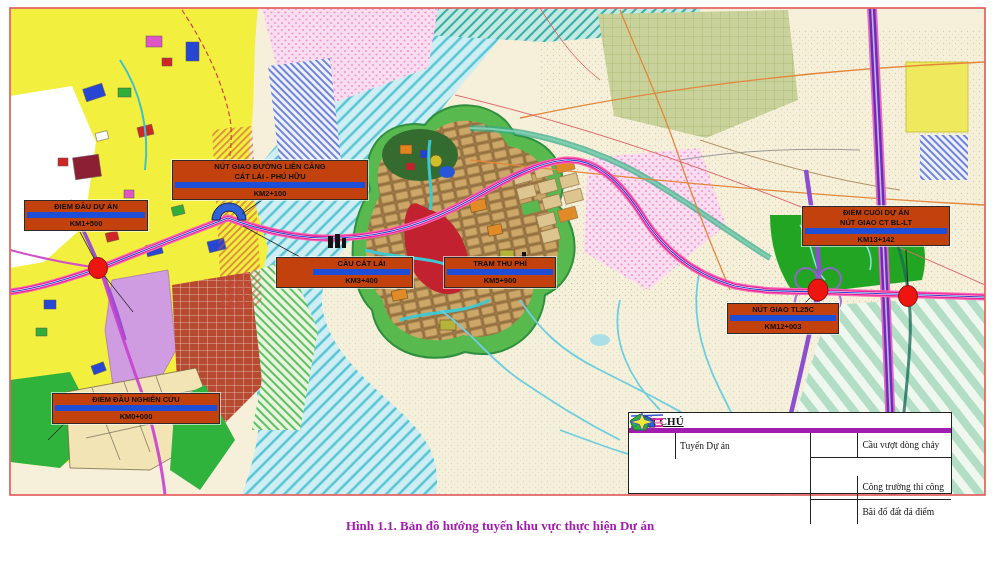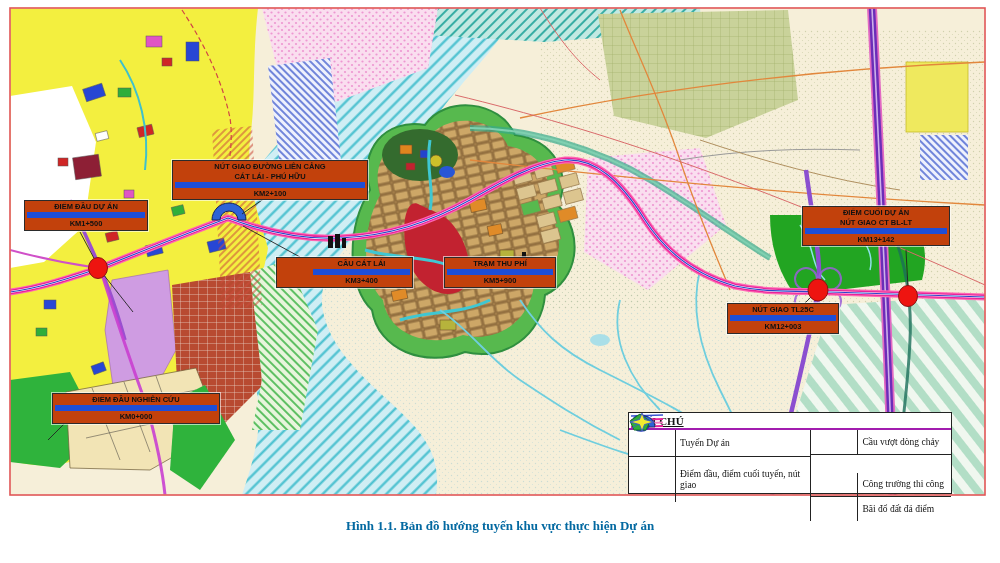--- a/index.html
+++ b/index.html
@@ -10,31 +10,31 @@
   .map-label{position:absolute;background:#c2410c;border:1px solid #2b2b2b;
      text-align:center;font-weight:bold;color:#111;font-size:7.5px;line-height:1.3;
      padding:1px 2px;box-shadow:0 0 0 1px rgba(255,255,255,.6);}
   .map-label .ttl{border-bottom:6px solid #1d4ed8;display:block;padding:0 1px;}
   .map-label .ttl.noline{border-bottom:none;}
   .map-label .km{display:block;padding-top:1px;}
   .legend{position:absolute;left:628px;top:412px;width:322px;height:80px;background:#fff;
      border:1.2px solid #222;font-family:"Liberation Serif",serif;color:#111;}
   .legend-title{font-weight:bold;font-size:11px;text-decoration:underline;
      padding:2px 0 1px 6px;}
-  .legend-grid{display:flex;border-top:2px solid #a21caf;}
+  .legend-grid{display:flex;border-top:5px solid #a21caf;}
   .lg-col{display:flex;flex-direction:column;}
   .lg-col.left{width:182px;border-right:1px solid #222;}
   .lg-col.right{width:140px;}
   .lg-row{display:flex;border-bottom:1px solid #222;align-items:center;}
   .lg-row:last-child{border-bottom:none;}
   .lg-sym{width:46px;display:flex;align-items:center;justify-content:center;
      border-right:1px solid #222;align-self:stretch;}
   .lg-txt{flex:1;font-size:9.5px;line-height:1.15;padding:1px 4px;}
   .caption{position:absolute;left:0;top:518px;width:1000px;text-align:center;
-     font-family:"Liberation Serif",serif;font-weight:bold;font-size:13px;color:#0369a1;}
+     font-family:"Liberation Serif",serif;font-weight:bold;font-size:13px;color:#a21caf;}
 </style>
 </head>
 <body>
 
 <div class="page">
 
   <svg class="map-frame" width="1000" height="563" viewBox="0 0 1000 563">
     <defs>
       <clipPath id="mapClip">
           <rect x="10.5" y="8.5" width="974" height="486"></rect>
@@ -313,28 +313,20 @@
         <div class="lg-row" style="height:26px;">
           <span class="lg-sym">
             <svg width="36" height="16" viewBox="0 0 36 16">
               <line x1="2" y1="3" x2="34" y2="2" stroke="#3a55d0" stroke-width="1.6"></line>
               <line x1="2" y1="7" x2="34" y2="6" stroke="#e8239a" stroke-width="1.8"></line>
               <line x1="2" y1="10.5" x2="34" y2="9.5" stroke="#f080c0" stroke-width="1.8"></line>
               <line x1="2" y1="14" x2="34" y2="13" stroke="#e8239a" stroke-width="1.8"></line>
             </svg>
           </span>
           <span class="lg-txt">Tuyến Dự án</span>
-        </div>
-        <div class="lg-row" style="height:45px;">
-          <span class="lg-sym">
-            <svg width="24" height="20" viewBox="0 0 24 20">
-              <ellipse cx="12" cy="10" rx="9" ry="8" fill="#ee1410" stroke="#2233bb" stroke-width="1.6"></ellipse>
-            </svg>
-          </span>
-          <span class="lg-txt">Điểm đầu, điểm cuối tuyến, nút giao</span>
         </div>
       </div>
       <div class="lg-col right">
         <div class="lg-row" style="height:24px;">
           <span class="lg-sym">
             <svg width="30" height="16" viewBox="0 0 30 16">
               <path d="M4,14 A11,11 0 0 1 26,14 L20,14 A5,5 0 0 0 10,14 Z" fill="#2d63d6" stroke="#15255a" stroke-width="0.8"></path>
             </svg>
           </span>
           <span class="lg-txt">Cầu vượt dòng chảy</span>

